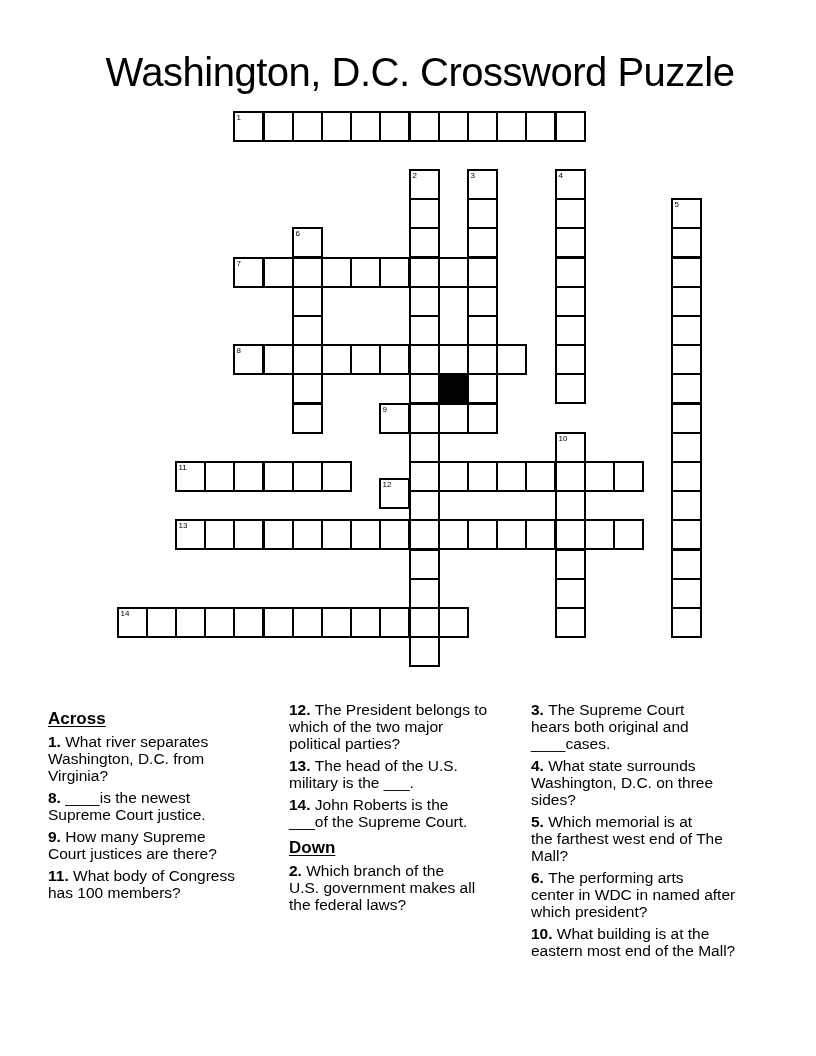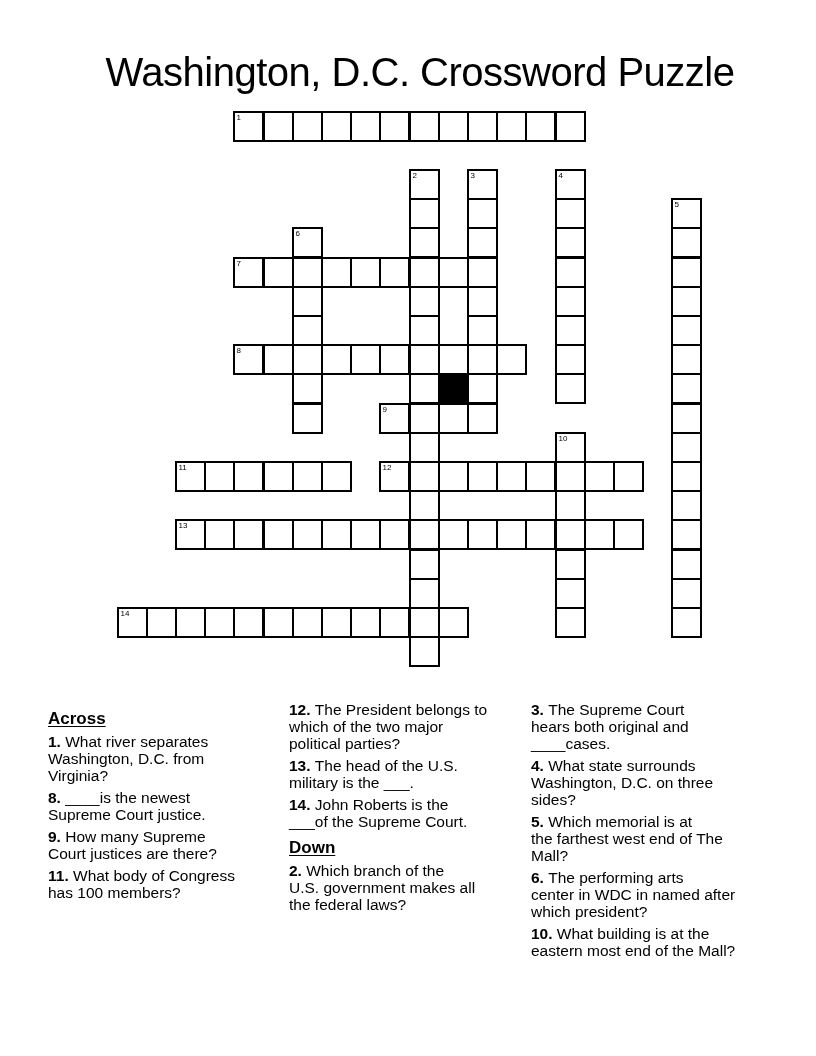--- a/index.html
+++ b/index.html
@@ -161,21 +161,21 @@
       <div class="cell" style="left: 555px; top: 578px;"></div>
       <div class="cell" style="left: 555px; top: 607px;"></div>
       <div class="cell" style="left: 175px; top: 461px;">
         <span class="cellnum">11</span>
       </div>
       <div class="cell" style="left: 204px; top: 461px;"></div>
       <div class="cell" style="left: 233px; top: 461px;"></div>
       <div class="cell" style="left: 263px; top: 461px;"></div>
       <div class="cell" style="left: 292px; top: 461px;"></div>
       <div class="cell" style="left: 321px; top: 461px;"></div>
-      <div class="cell" style="left: 379px; top: 461px;">
+      <div class="cell" style="left: 379px; top: 478px;">
         <span class="cellnum">12</span>
       </div>
       <div class="cell" style="left: 438px; top: 461px;"></div>
       <div class="cell" style="left: 467px; top: 461px;"></div>
       <div class="cell" style="left: 496px; top: 461px;"></div>
       <div class="cell" style="left: 525px; top: 461px;"></div>
       <div class="cell" style="left: 584px; top: 461px;"></div>
       <div class="cell" style="left: 613px; top: 461px;"></div>
       <div class="cell" style="left: 175px; top: 519px; text-align: center;">
         <span class="cellnum">13</span>

